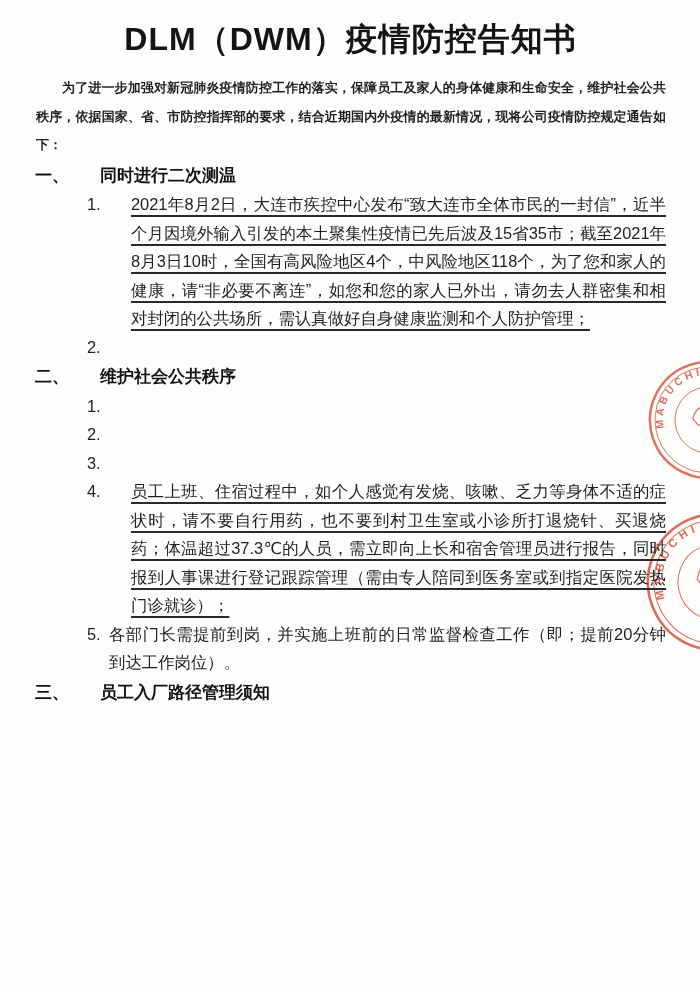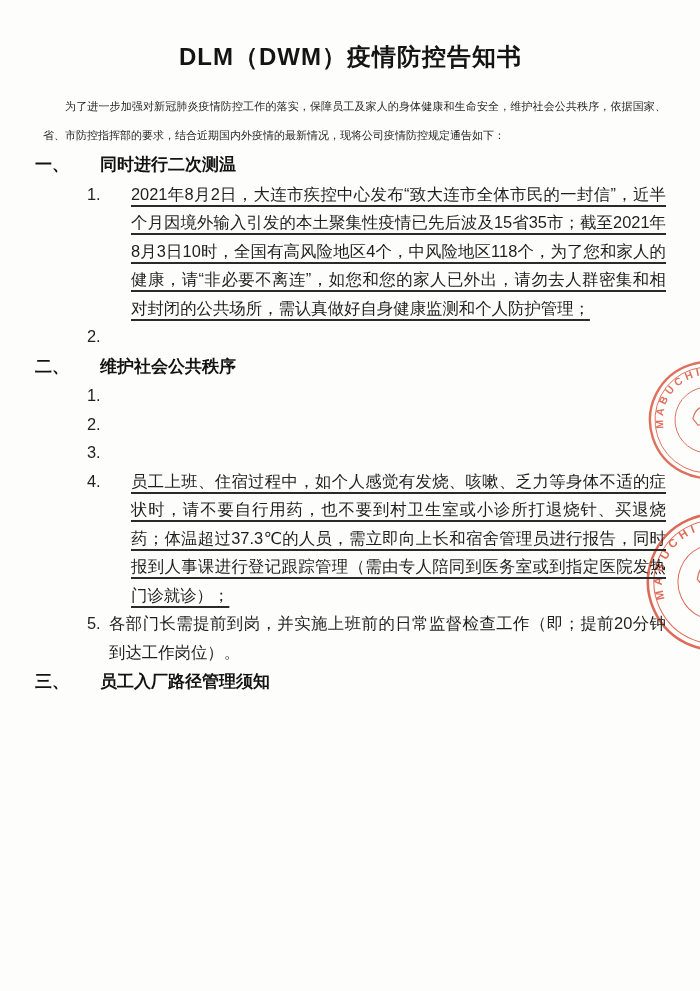--- a/index.html
+++ b/index.html
@@ -6,28 +6,28 @@
   .page {
     position:relative;
     width:700px; height:991px;
     background:#fdfdfc;
     overflow:hidden;
     font-family:"Liberation Sans","DejaVu Sans",sans-serif;
     color:#1f1f1f;
   }
   .content { padding:0 34px 0 35px; position:relative; z-index:2; }
   .doc-title {
-    margin:42px 0 0 0;
-    font-size:24px; font-weight:bold; letter-spacing:1px;
+    margin:24px 0 0 0;
+    font-size:32px; font-weight:bold; letter-spacing:1px;
     text-align:center; line-height:30px; color:#141414;
   }
   .intro {
-    margin:20px 0 0 8px;
-    font-size:11px; line-height:28.5px;
-    text-align:justify; text-indent:2em;
+    margin:20px 0 0 1px;
+    font-size:13px; line-height:28.5px;
+    text-align:justify; text-indent:2em;font-weight:bold;
   }
   .sec-head {
     display:flex; align-items:flex-start;
     font-weight:bold; font-size:17px; line-height:28.5px;
     color:#121212; margin-top:2px;
   }
   .sec-num { flex:none; width:65px; }
   .item { display:flex; align-items:flex-start; font-size:16.4px; line-height:28.5px; }
   .item-num { flex:none; width:22px; margin-left:52px; }
   .item-text { flex:1; margin:0; text-align:justify; }

